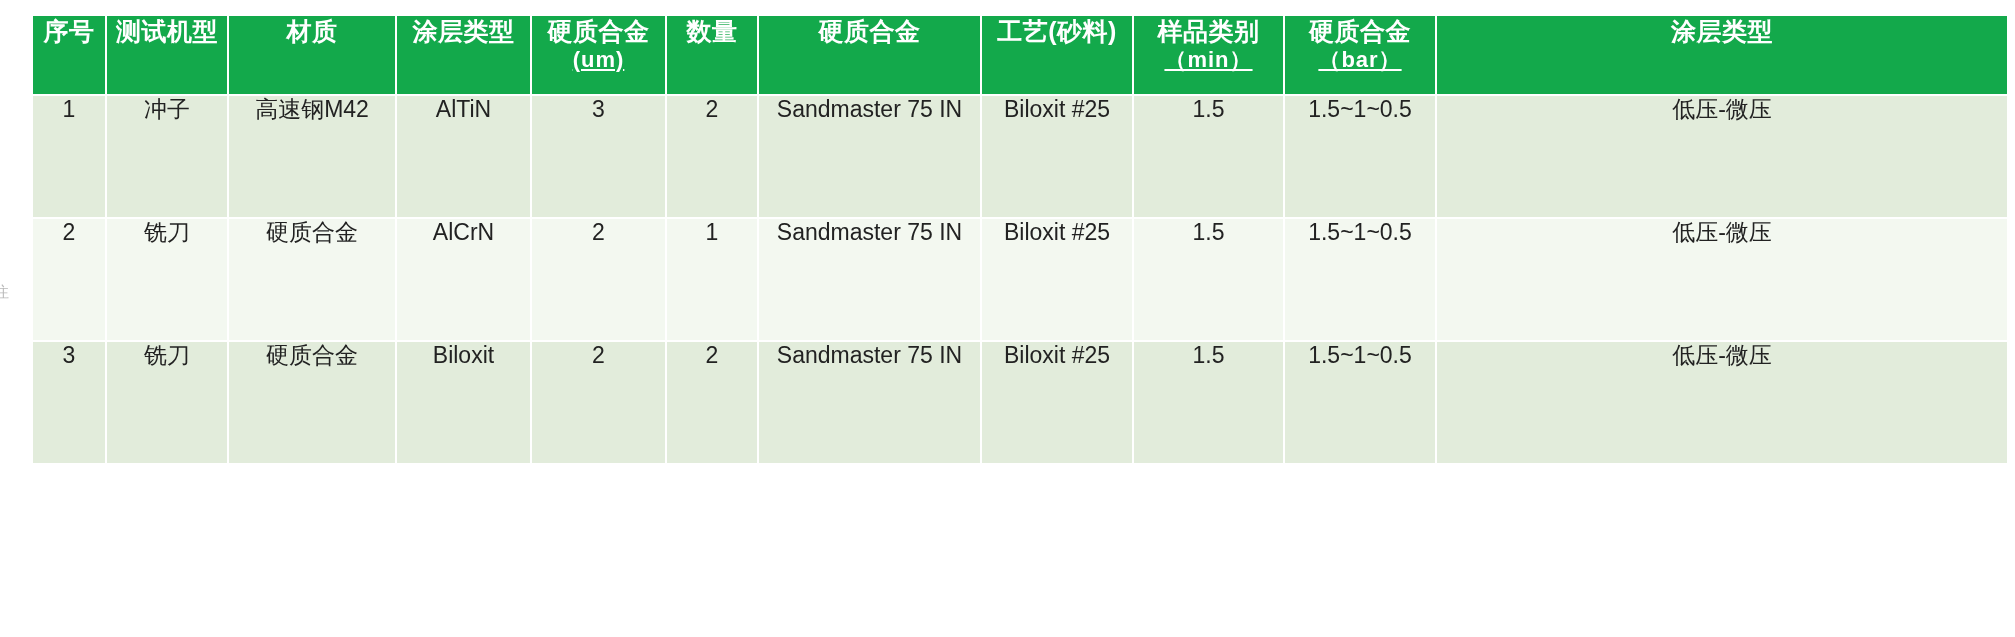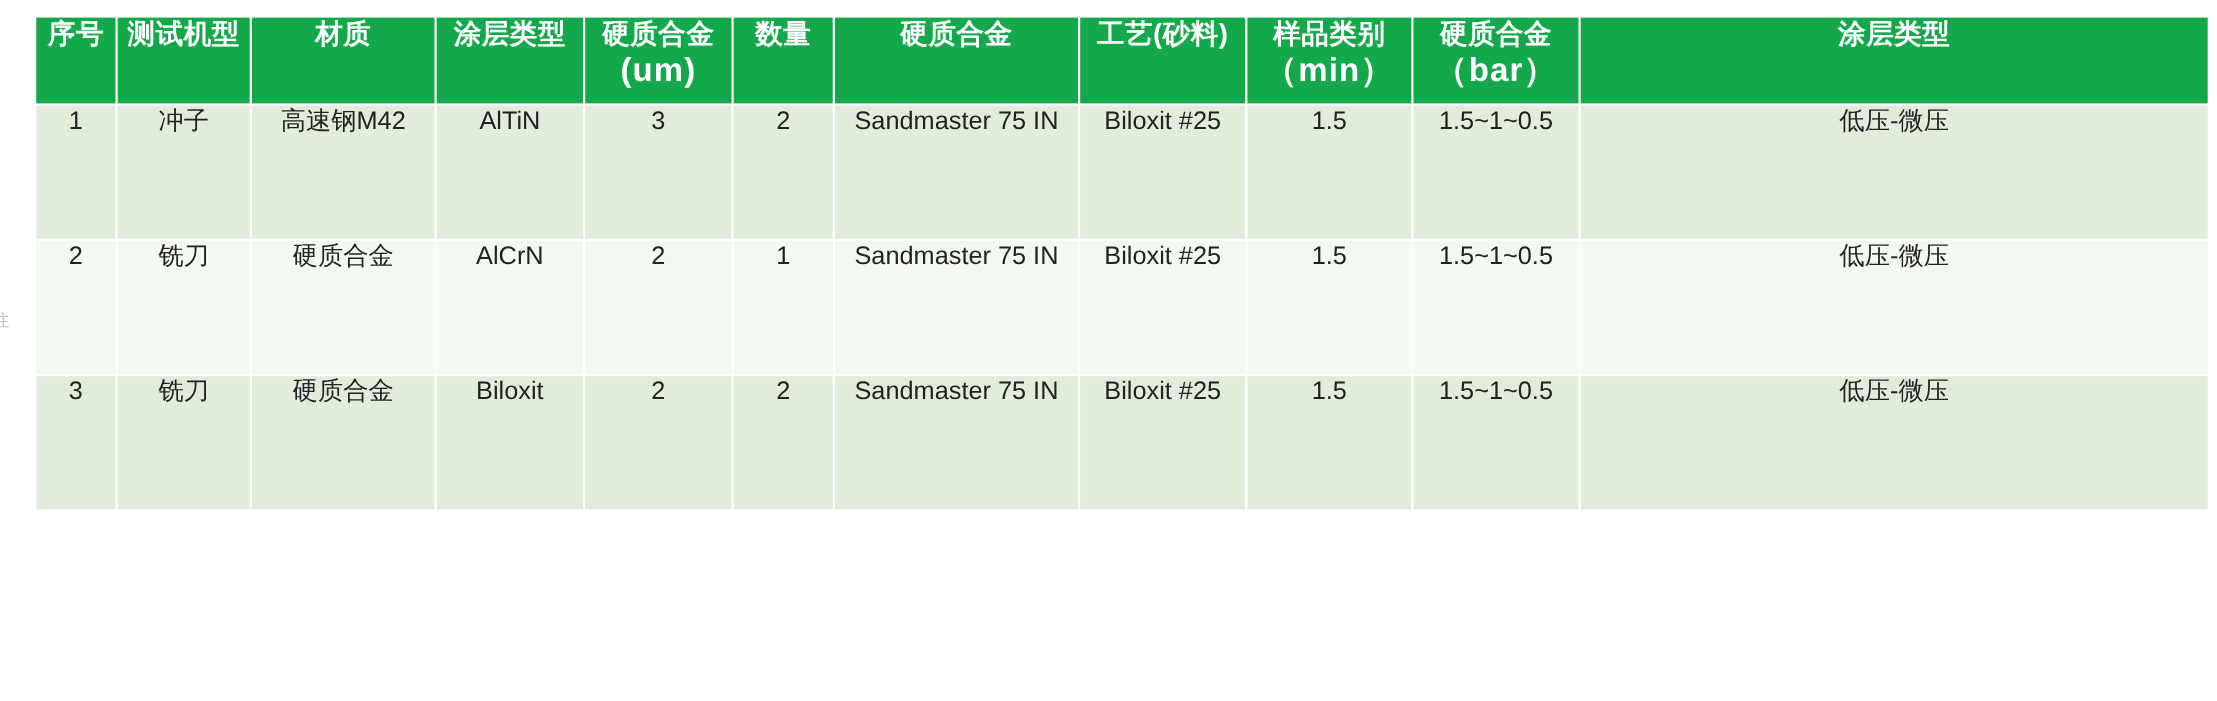--- a/index.html
+++ b/index.html
@@ -59,23 +59,24 @@
     font-weight: bold;
     font-size: 25px;
     height: 78px;
     padding-top: 12px;
     box-sizing: border-box;
     line-height: 1.22;
     letter-spacing: 0.5px;
   }
   thead th .sub {
     display: block;
-    font-size: 30px;
+    font-size: 22px;
     font-weight: bold;
     letter-spacing: 1px;
+    text-decoration: underline;
   }
 
   tbody td {
     font-size: 23px;
     color: #222222;
     height: 121px;
     padding-top: 26px;
     box-sizing: border-box;
     line-height: 1.2;
   }

